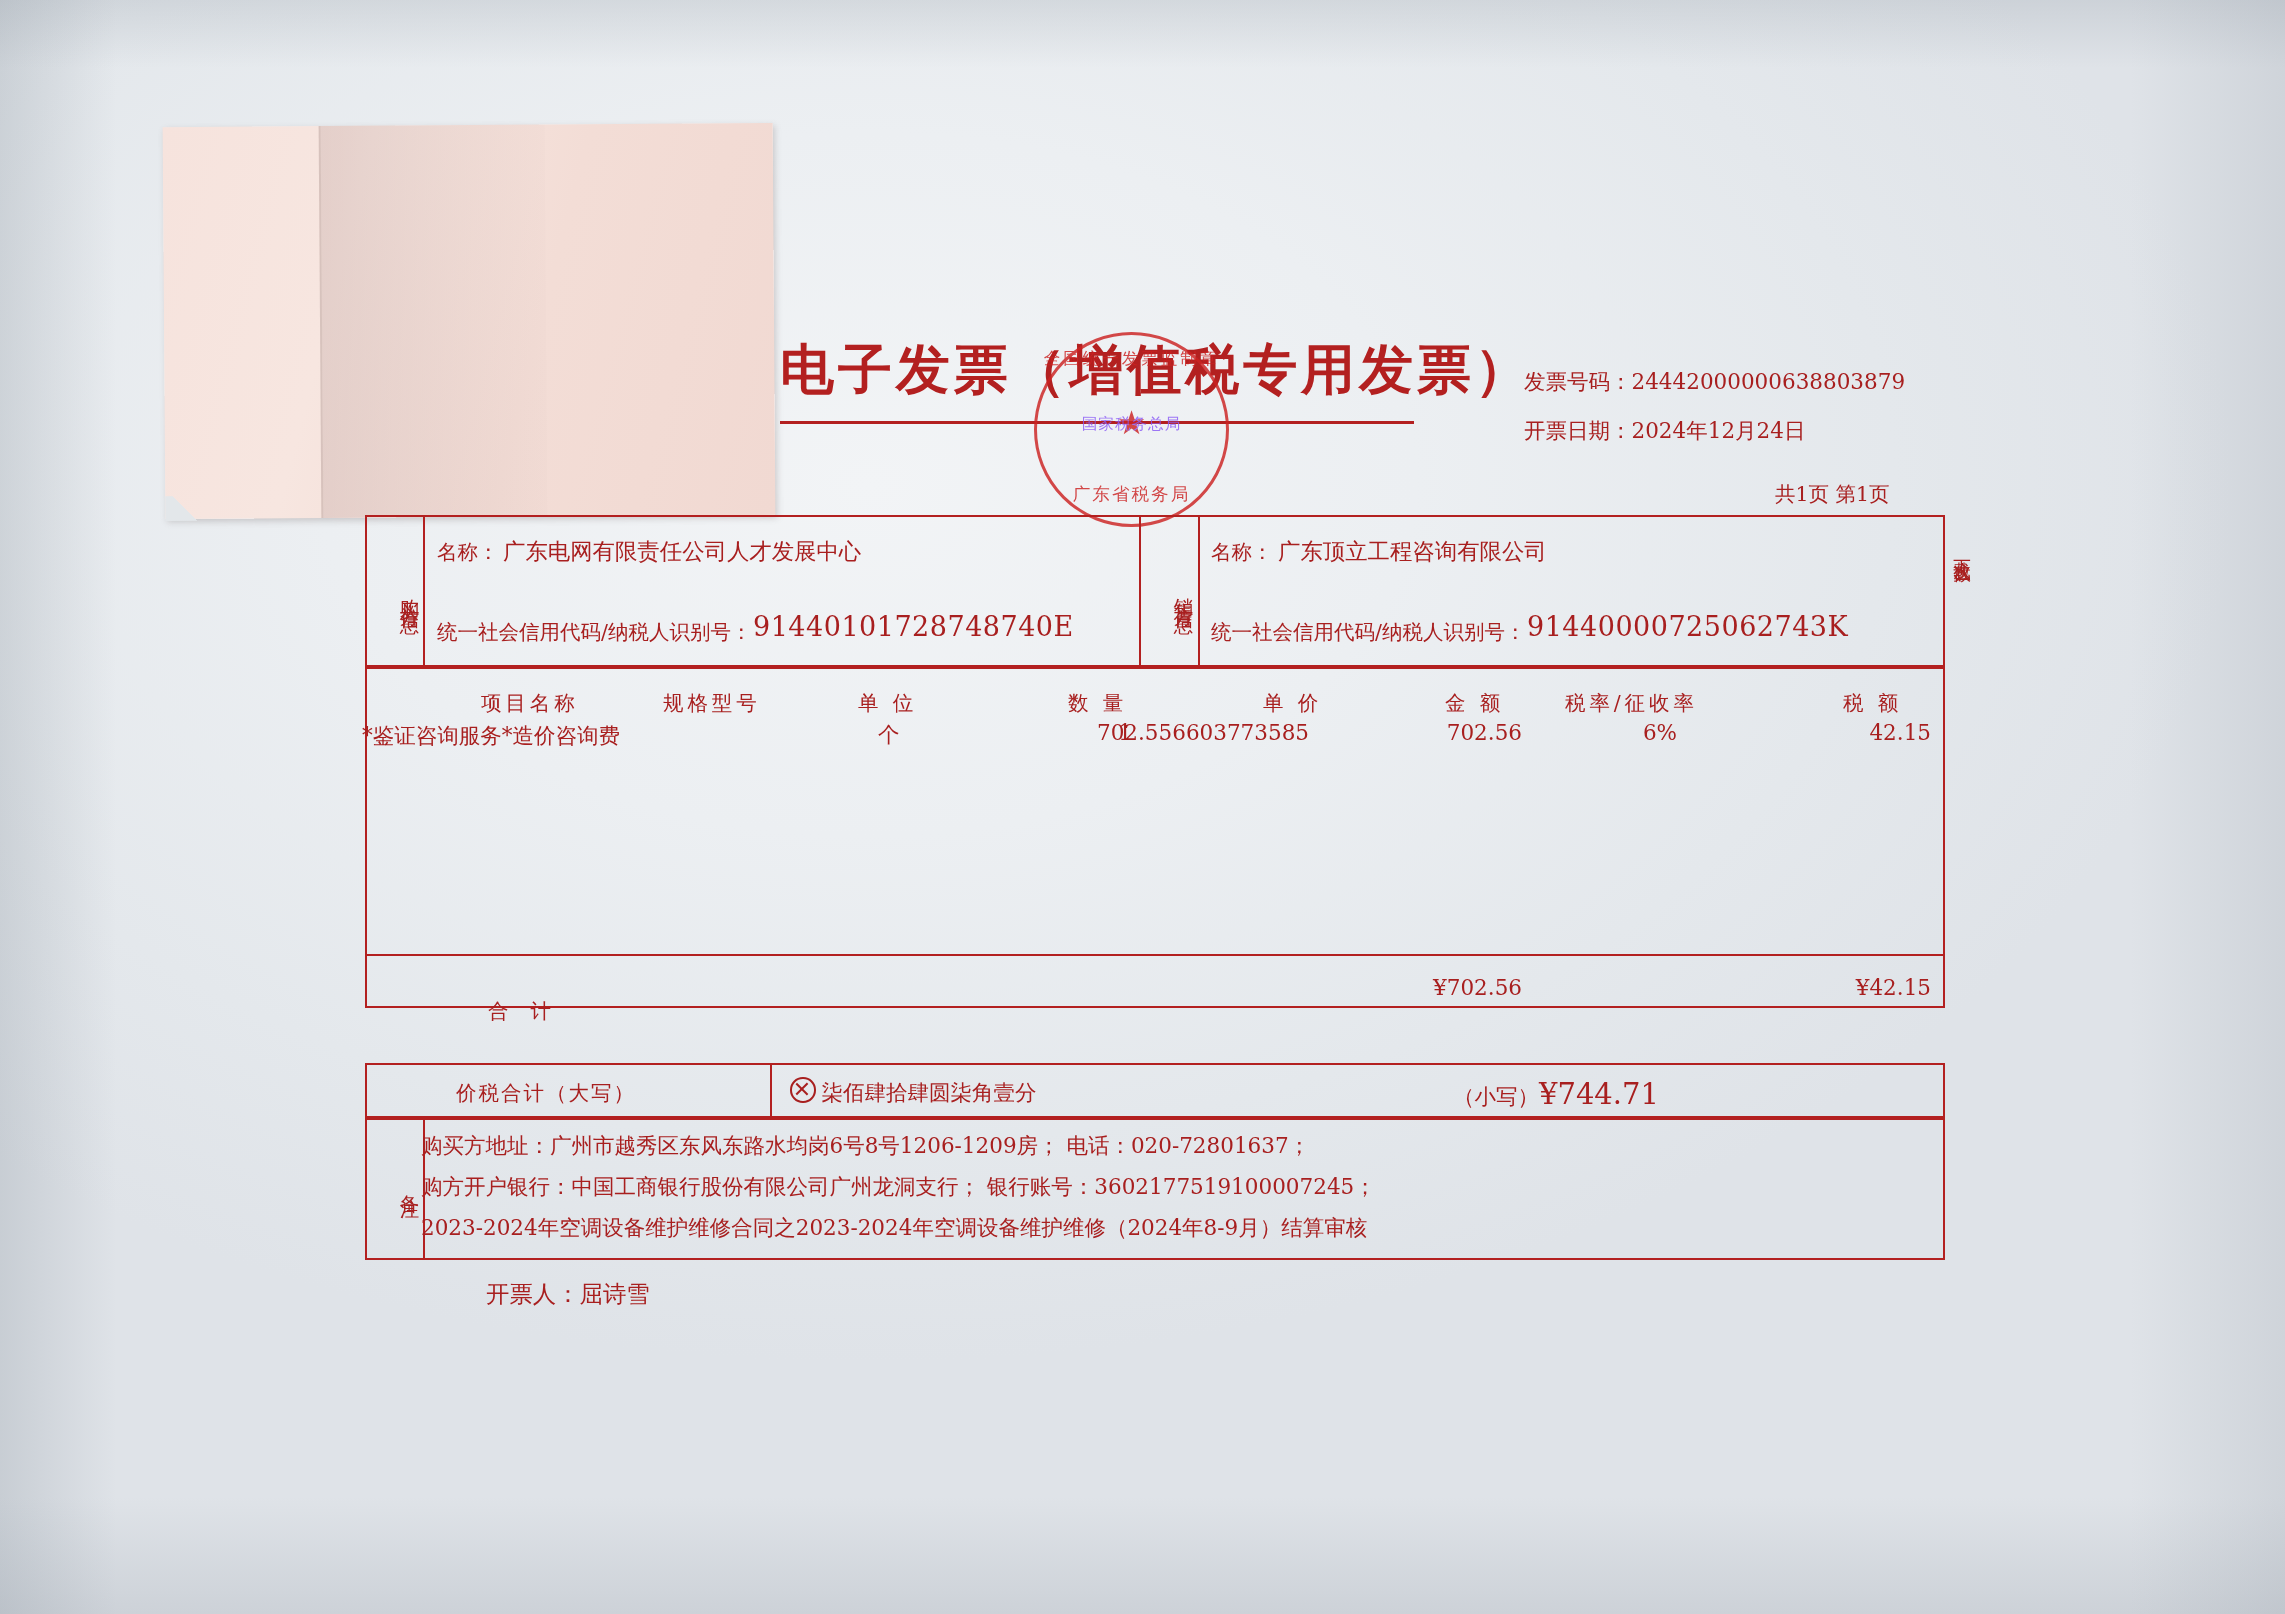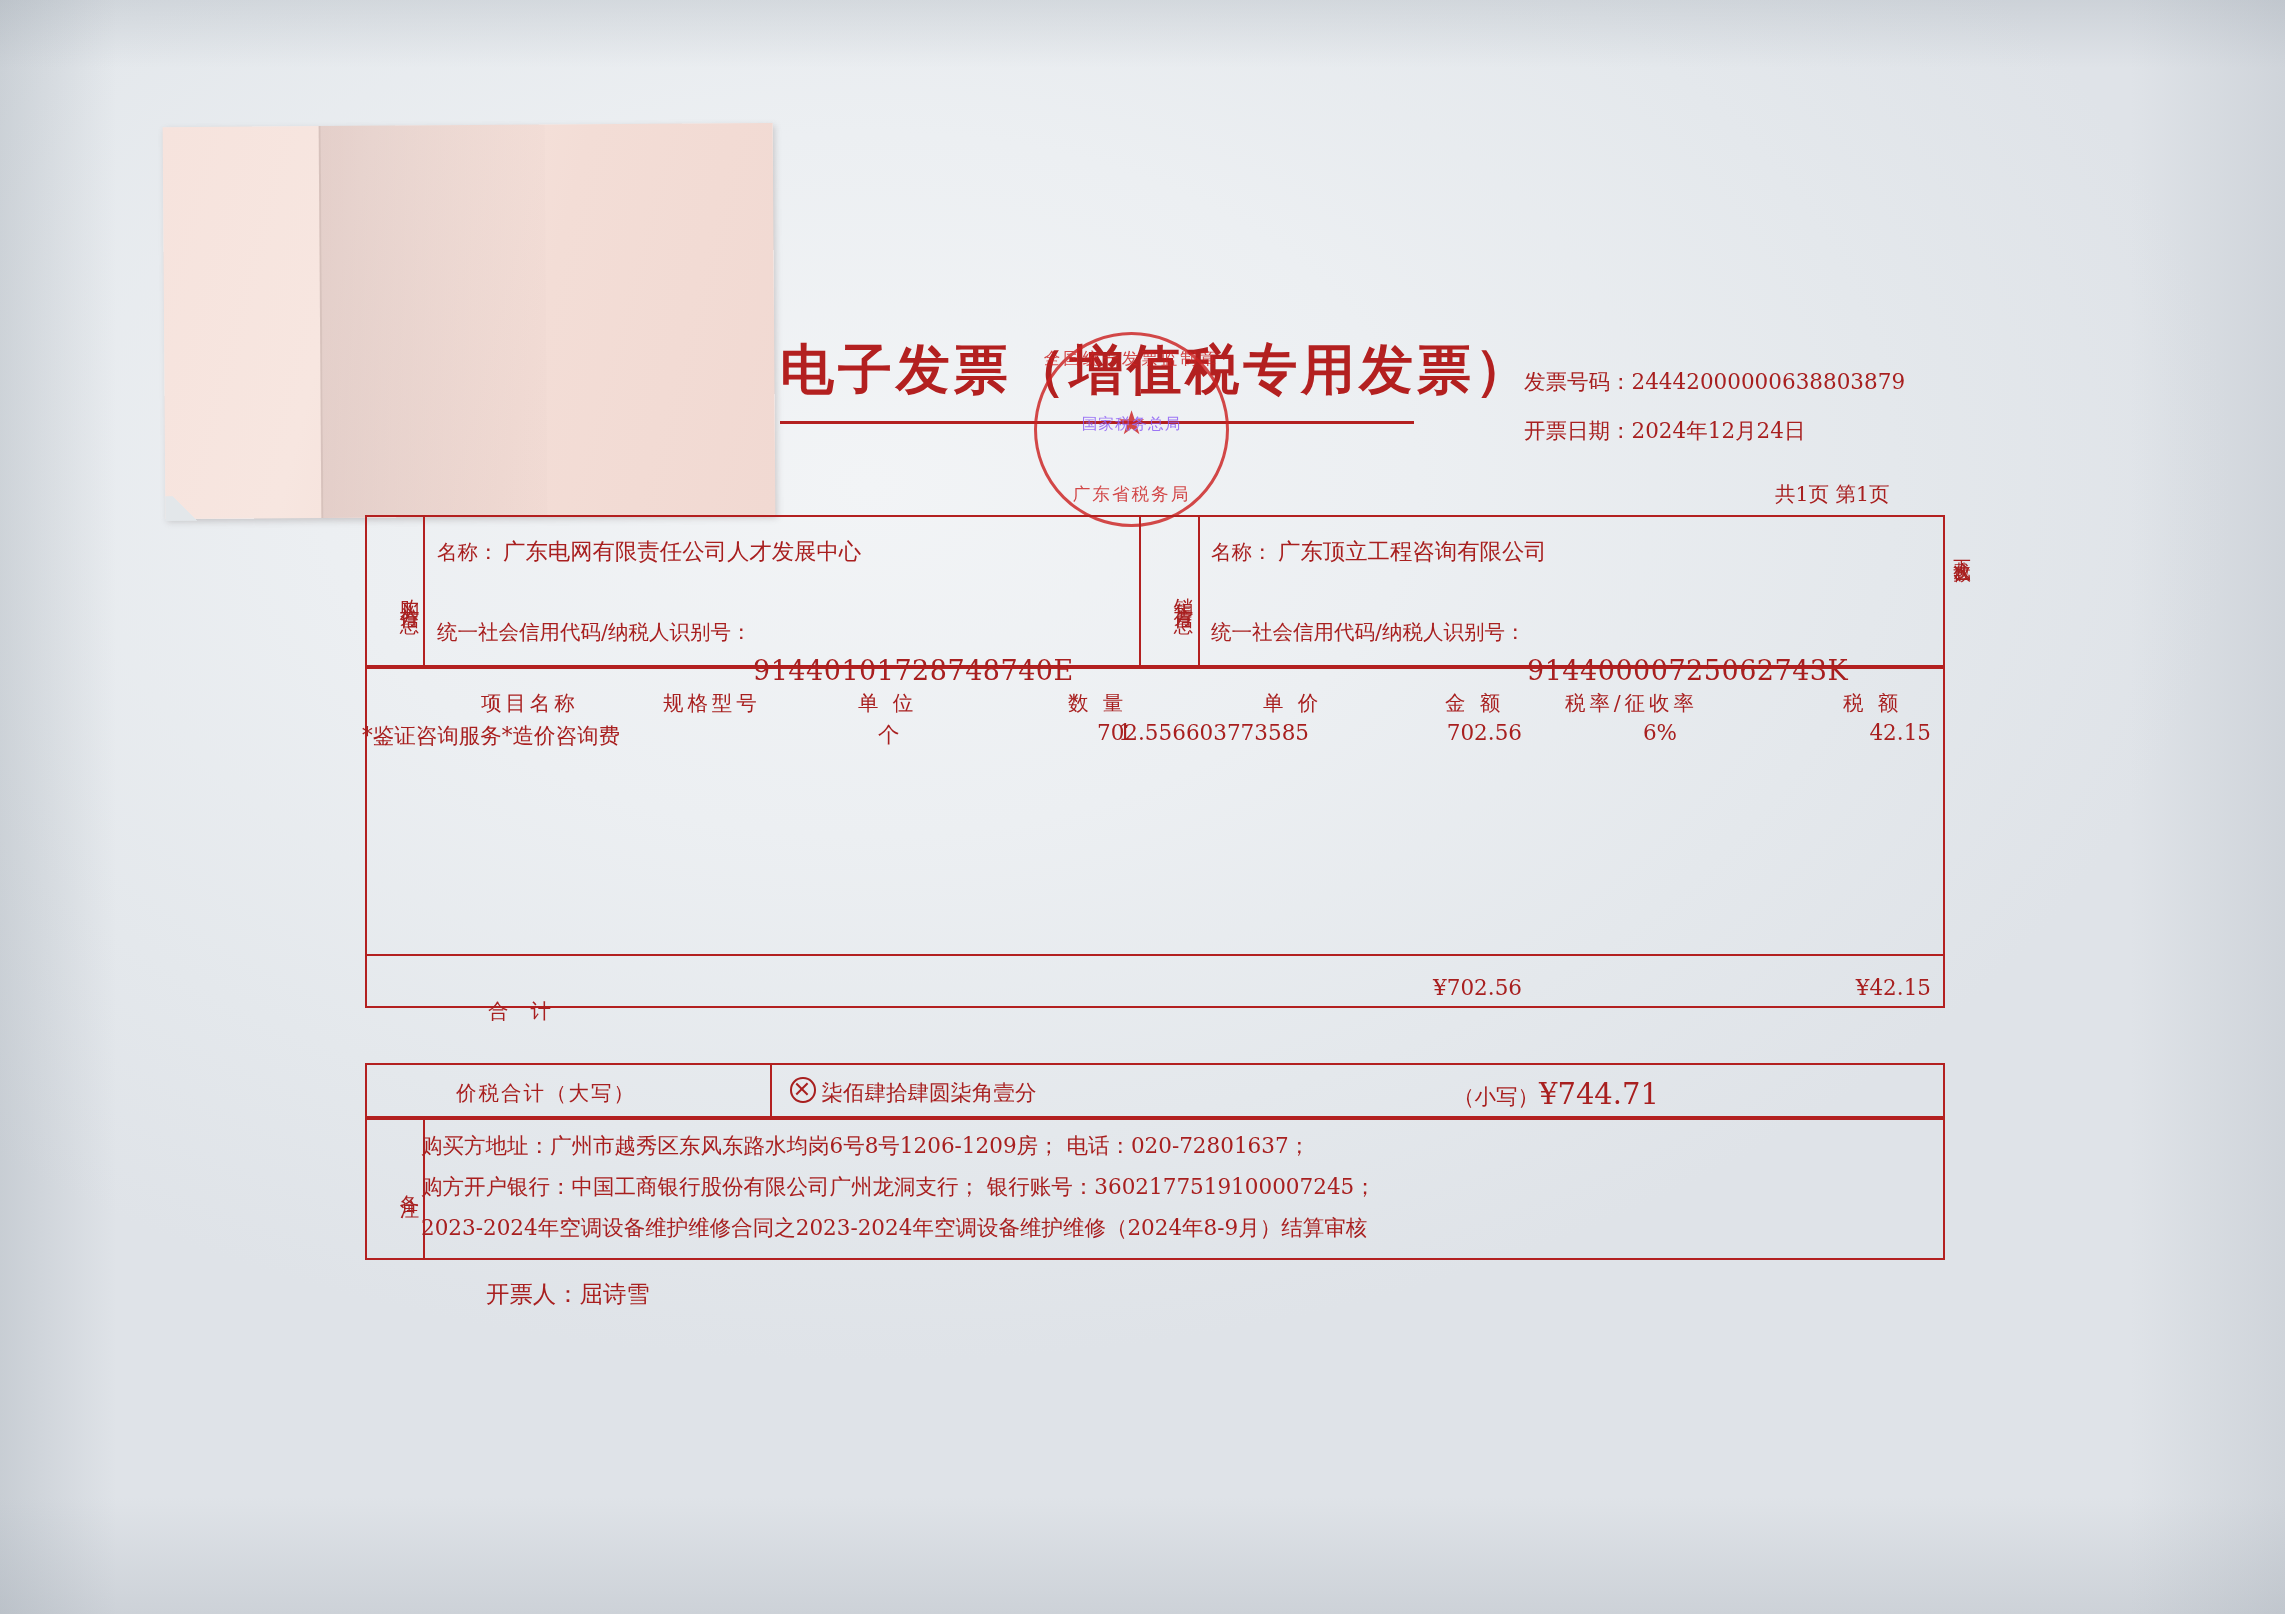--- a/index.html
+++ b/index.html
@@ -175,21 +175,21 @@
   }
 
   .fld {
     position: absolute;
     font-family: "DejaVu Serif", serif;
     color: #a81f1f;
     white-space: nowrap;
   }
   .fld-label { font-size: 20.5px; }
   .fld-val   { font-size: 22.4px; }
-  .fld-val-big { font-size: 27px; letter-spacing: 0.5px; margin-top: 44px; }
+  .fld-val-big { font-size: 27px; letter-spacing: 0.5px; }
 
   .col-hdr {
     position: absolute;
     font-family: "DejaVu Serif", serif;
     font-size: 20.5px;
     color: #a81f1f;
     letter-spacing: 3.9px;
     white-space: nowrap;
   }
 

